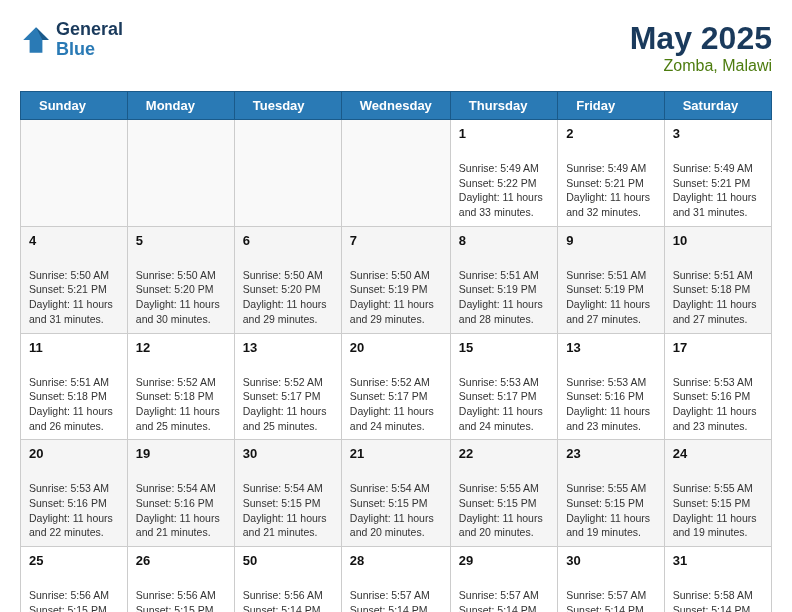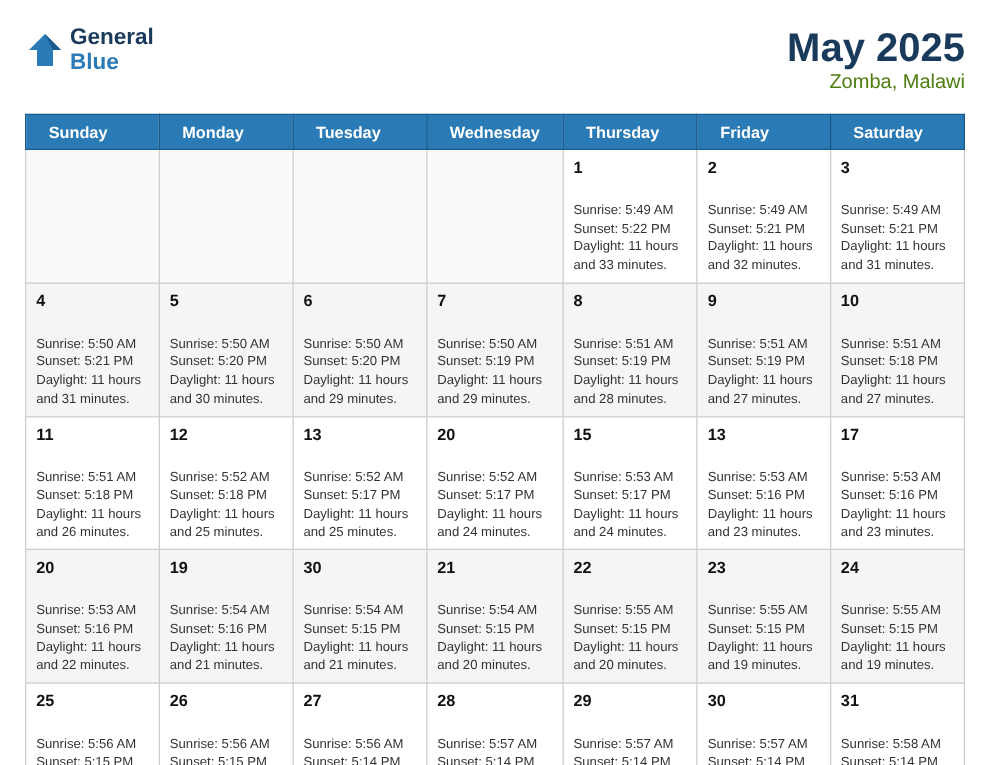--- a/index.html
+++ b/index.html
@@ -315,21 +315,21 @@
 and 19 minutes.</div>
         </td>
         <td>
           <div class="cell-day">26</div>
           <div class="cell-info" style="white-space: pre-line;">Sunrise: 5:56 AM
 Sunset: 5:15 PM
 Daylight: 11 hours
 and 18 minutes.</div>
         </td>
         <td>
-          <div class="cell-day">27</div>
+          <div class="cell-day">50</div>
           <div class="cell-info" style="white-space: pre-line;">Sunrise: 5:56 AM
 Sunset: 5:14 PM
 Daylight: 11 hours
 and 18 minutes.</div>
         </td>
         <td>
           <div class="cell-day">28</div>
           <div class="cell-info" style="white-space: pre-line;">Sunrise: 5:57 AM
 Sunset: 5:14 PM
 Daylight: 11 hours

